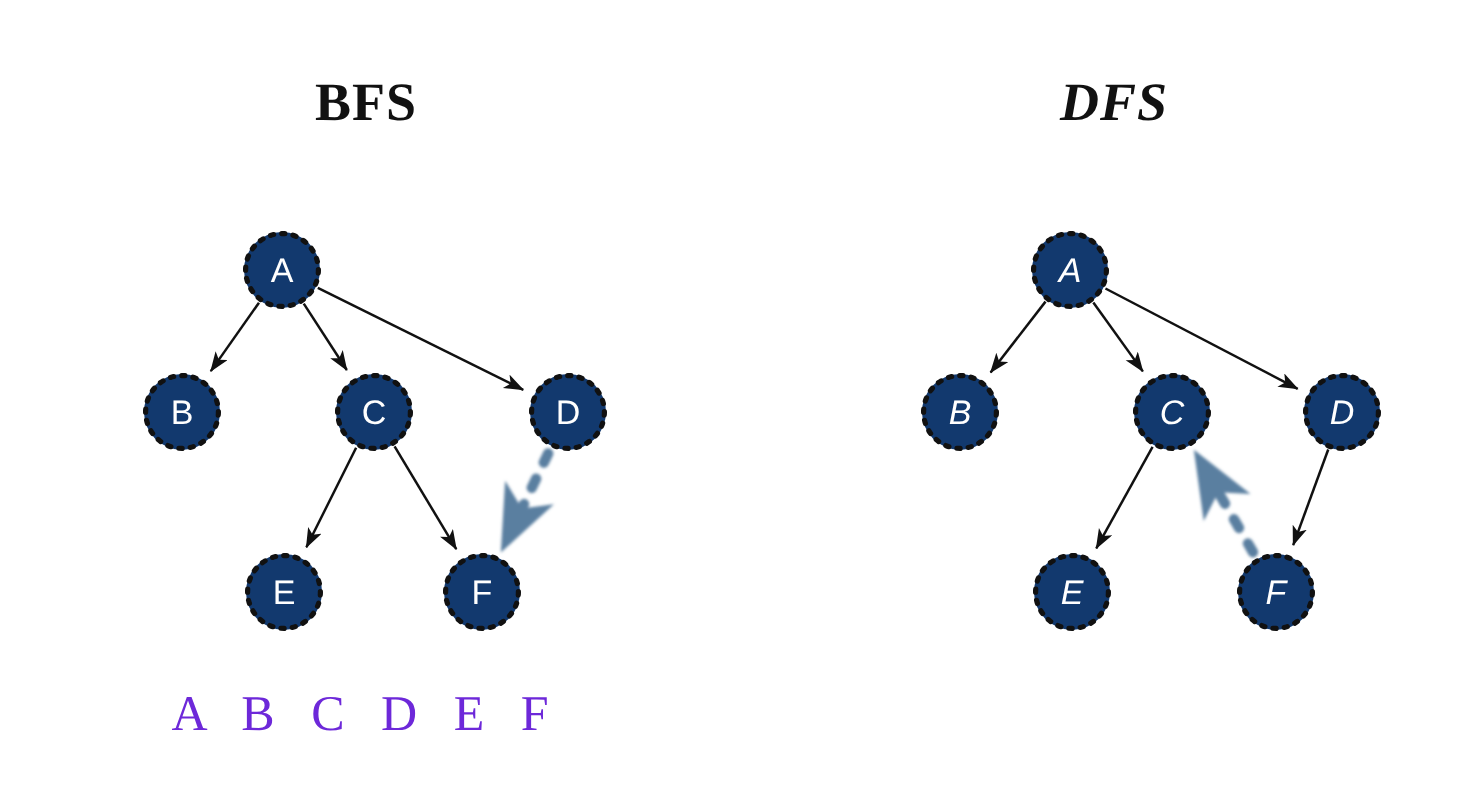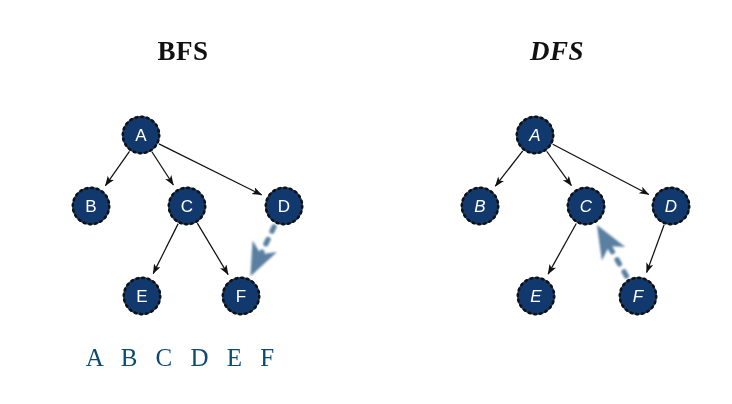--- a/index.html
+++ b/index.html
@@ -61,21 +61,21 @@
   }
 
   .order-text {
     position: absolute;
     top: 345px;
     left: 0;
     width: 100%;
     text-align: center;
     font-family: "Liberation Serif", serif;
     font-size: 25px;
-    color: #0c4a6e;
+    color: #6d28d9;
     letter-spacing: 6px;
     line-height: 1;
     white-space: pre;
   }
 </style>
 </head>
 <body>
 
 <div id="root">
 

